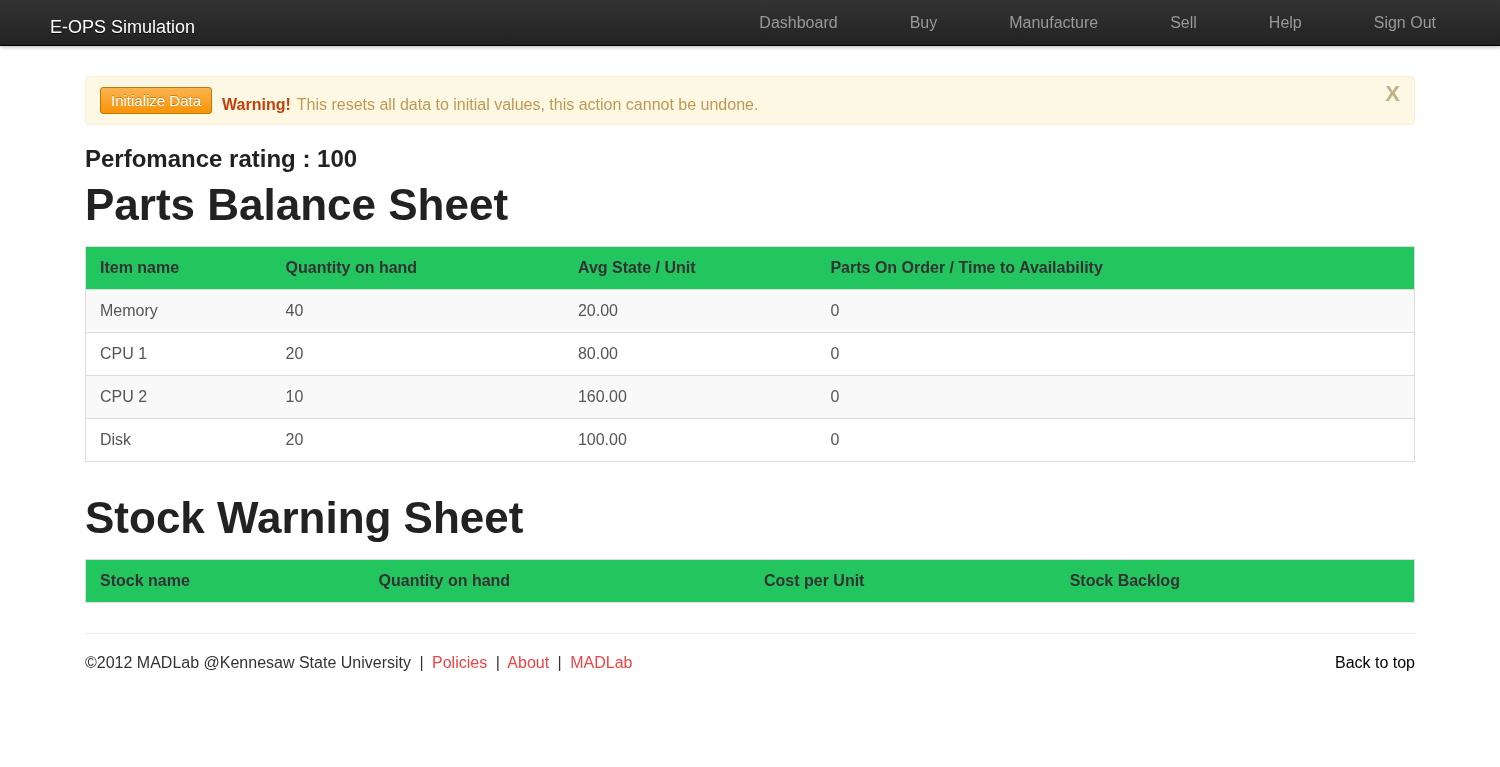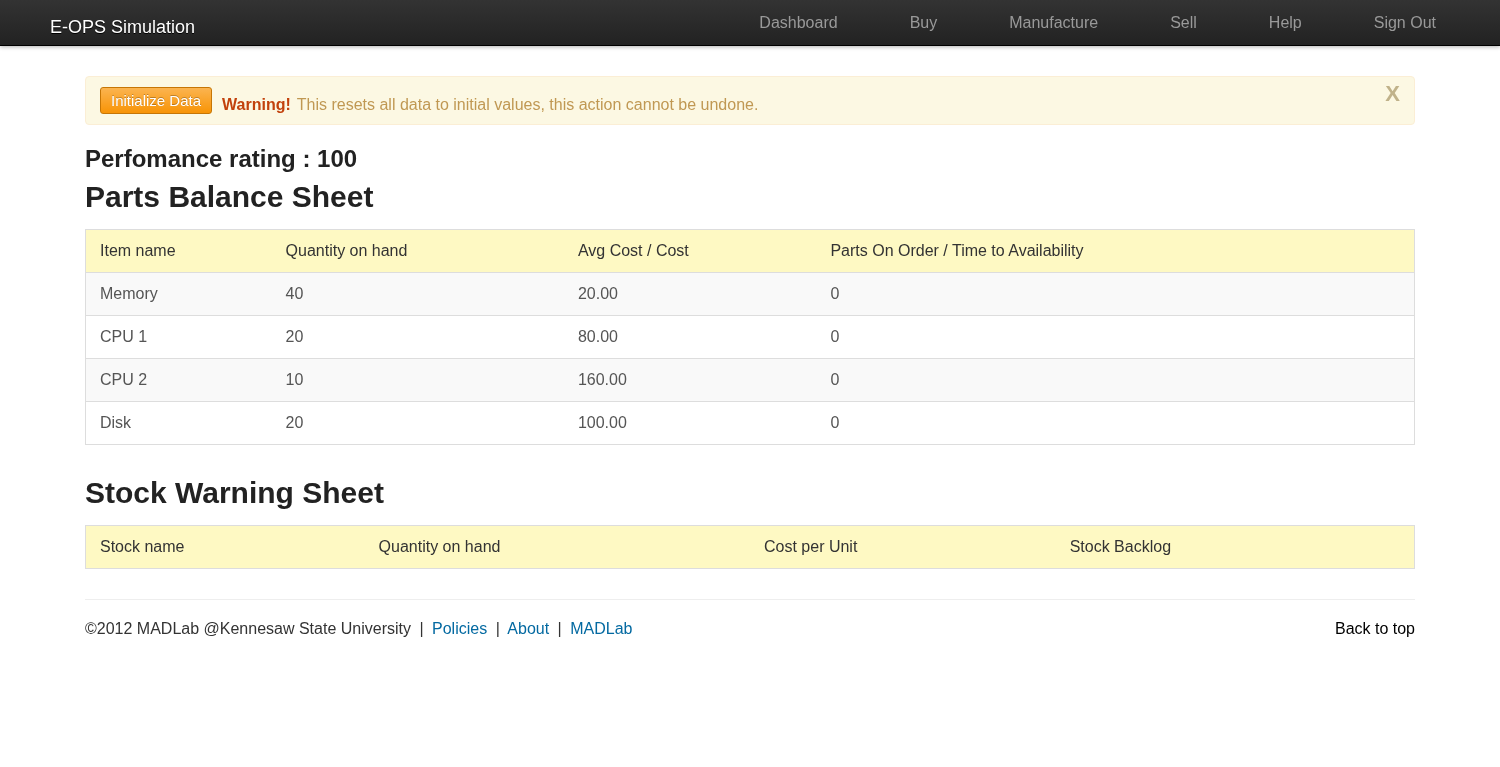--- a/index.html
+++ b/index.html
@@ -80,62 +80,62 @@
       border: none;
       line-height: 1;
     }
     .perf {
       font-size: 24px;
       font-weight: bold;
       margin: 18px 0 6px;
       color: #222;
     }
     h2.section-title {
-      font-size: 30px;
+      font-size: 44px;
       font-weight: bold;
       margin: 4px 0 14px;
       color: #222;
       line-height: 1.2;
     }
     table.data-table {
       width: 100%;
       border-collapse: collapse;
       border: 1px solid #ddd;
       margin-bottom: 30px;
     }
     table.data-table th,
     table.data-table td {
       text-align: left;
       padding: 12px 14px;
       border-top: 1px solid #ddd;
       font-size: 16px;
       color: #333;
     }
     table.data-table th {
-      font-weight: normal;
-      background: #fef9c3;
+      font-weight: bold;
+      background: #22c55e;
       border-top: none;
     }
     table.data-table tbody tr:nth-child(odd) td { background: #f9f9f9; }
     table.data-table tbody tr:nth-child(even) td { background: #fff; }
     table.data-table tbody td { color: #555; }
     hr.footer-rule {
       border: none;
       border-top: 1px solid #eee;
       margin: 30px 0 20px;
     }
     .footer {
       display: flex;
       justify-content: space-between;
       align-items: center;
       padding-bottom: 30px;
       font-size: 16px;
       color: #333;
     }
-    .footer a { color: #0369a1; text-decoration: none; }
+    .footer a { color: #ef4444; text-decoration: none; }
     .footer .sep { color: #333; margin: 0 4px; }
     .footer .back-to-top { color: #000000; cursor: pointer; }
   </style>
 </head>
 <body>
 
 <div class="navbar">
   <div class="navbar-brand">E-OPS Simulation</div>
   <ul class="navbar-nav">
     <li>
@@ -172,21 +172,21 @@
     <span>Perfomance rating : </span><span>100</span>
   </div>
 
   <h2 class="section-title">Parts Balance Sheet</h2>
 
   <table class="data-table">
     <thead>
       <tr>
         <th style="width:14%">Item name</th>
         <th style="width:22%">Quantity on hand</th>
-        <th style="width:19%">Avg Cost / Cost</th>
+        <th style="width:19%">Avg State / Unit</th>
         <th>Parts On Order / Time to Availability</th>
       </tr>
     </thead>
     <tbody>
       <tr>
         <td>Memory</td>
         <td>40</td>
         <td>20.00</td>
         <td>0</td>
       </tr>

